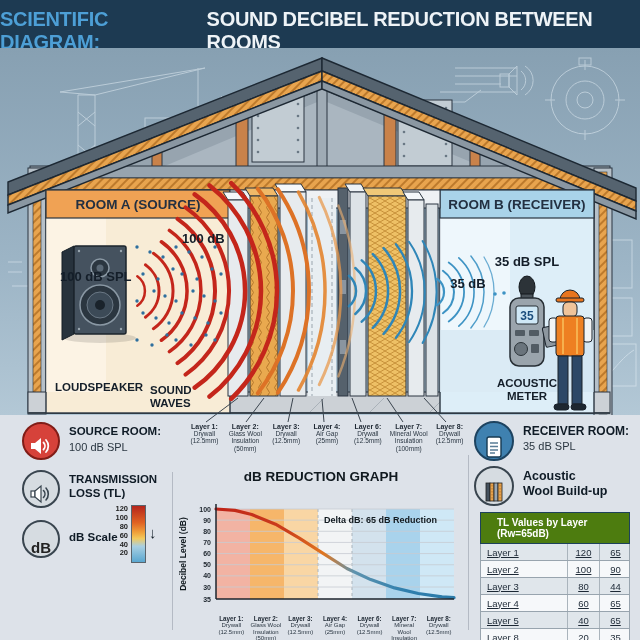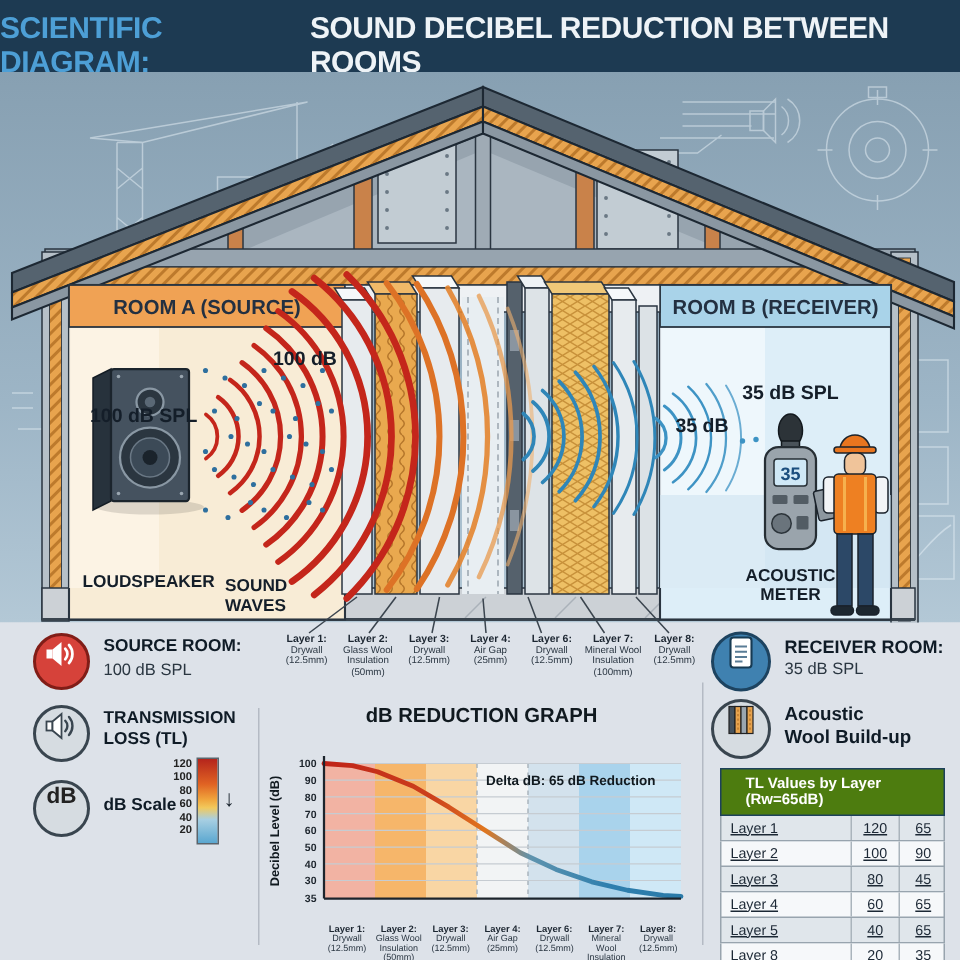--- a/index.html
+++ b/index.html
@@ -19,21 +19,21 @@
   .t11{font-size:11.5px;font-weight:bold;fill:#141e29;}
   .meter-num{font-size:12px;font-weight:bold;fill:#1b4e7e;}
   
   .layerrow{position:absolute;display:flex;}
   .layerrow.wall{left:184px;top:423px;width:286px;}
   .layerrow .llab{flex:1;padding:0 1px;text-align:center;}
   .layerrow.wall .lt{font-size:7px;font-weight:bold;color:#1c2631;}
   .layerrow.wall .ld{font-size:6.5px;color:#2a3642;line-height:1.15;}
   
   .litem{position:absolute;display:flex;gap:9px;align-items:flex-start;}
-  .lcirc{width:38px;height:38px;border-radius:50%;display:flex;align-items:flex-start;justify-content:center;
+  .lcirc{width:38px;height:38px;border-radius:50%;display:flex;align-items:flex-end;justify-content:center;
     box-sizing:border-box;flex:none;}
   .c-red{background:#d6423a;border:2.5px solid #811d17;}
   .c-gray{background:#d6dce1;border:2.5px solid #39454f;}
   .c-blue{background:#3f81b0;border:2.5px solid #1d4360;}
   .ltitle{font-size:11.5px;font-weight:bold;color:#0f1b26;line-height:1.2;padding-top:3px;}
   .lvalue{font-size:11px;color:#2a3641;padding-top:2px;}
   .dbtxt{font-size:15px;font-weight:bold;color:#222;}
   
   .cbwrap{position:absolute;left:104px;top:505px;display:flex;gap:3px;}
   .cbticks{display:flex;flex-direction:column;justify-content:space-between;height:52px;width:24px;text-align:right;}
@@ -571,21 +571,21 @@
         <div class="tc3">65</div>
       </div>
         <div class="trow">
         <div class="tc1">Layer 2</div>
         <div class="tc2">100</div>
         <div class="tc3">90</div>
       </div>
         <div class="trow">
         <div class="tc1">Layer 3</div>
         <div class="tc2">80</div>
-        <div class="tc3">45</div>
+        <div class="tc3">44</div>
       </div>
         <div class="trow">
         <div class="tc1">Layer 4</div>
         <div class="tc2">60</div>
         <div class="tc3">65</div>
       </div>
         <div class="trow">
         <div class="tc1">Layer 5</div>
         <div class="tc2">40</div>
         <div class="tc3">65</div>

